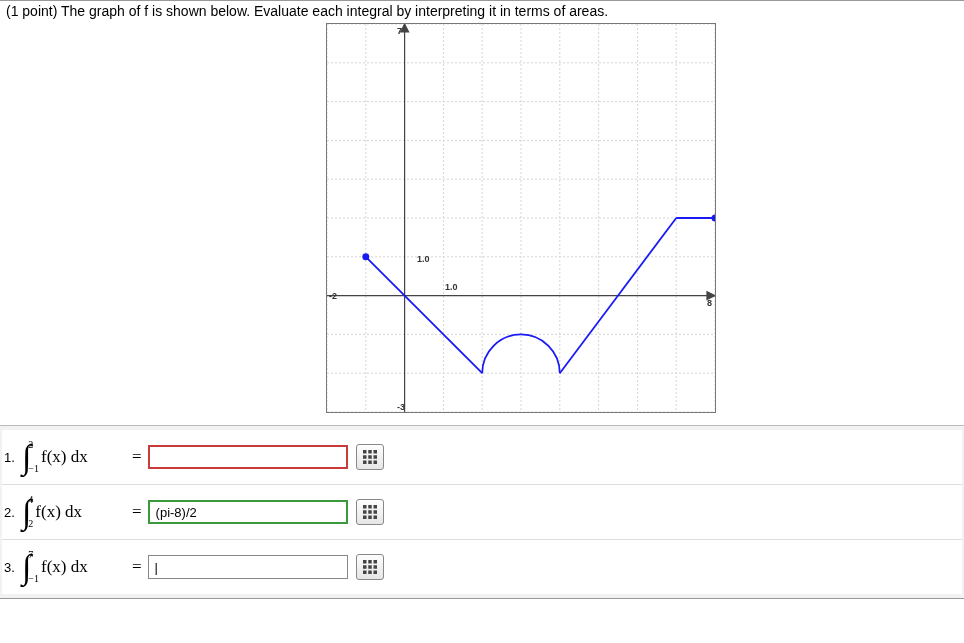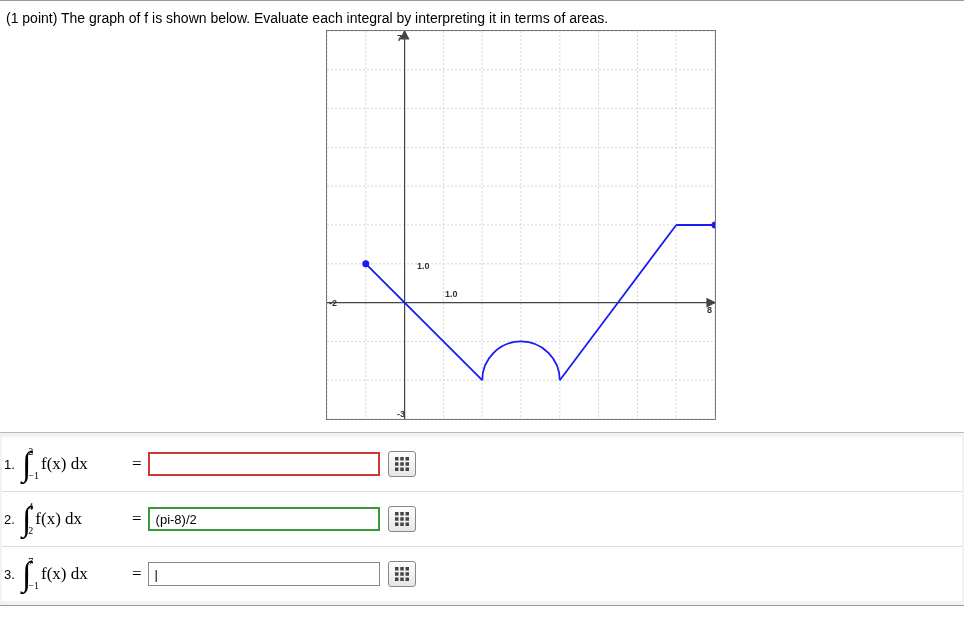--- a/index.html
+++ b/index.html
@@ -11,21 +11,21 @@
     color: #000;
   }
   .container {
     border: 1px solid #999;
     border-left: none;
     border-right: none;
     width: 964px;
     box-sizing: border-box;
   }
   .top-section {
-    padding: 9px 8px 4px 6px;
+    padding: 2px 8px 4px 6px;
   }
   .prompt {
     margin-bottom: 4px;
   }
   .graph-wrap {
     text-align: center;
     padding: 0 0 6px 0;
   }
   .graph-box {
     display: inline-block;
@@ -75,21 +75,21 @@
   }
   .int-body {
     font-size: 17px;
   }
   .eq {
     font-family: "Times New Roman", serif;
     font-size: 17px;
     margin: 0 6px;
   }
   .ans-input {
-    width: 232px;
+    width: 200px;
     height: 24px;
     padding: 2px 6px;
     font-size: 13px;
     border: 1px solid #888;
     box-sizing: border-box;
     background: #fff;
   }
   .ans-input.red { border: 2px solid #c93a3a; }
   .ans-input.green { border: 2px solid #3a9a3a; }
   .keypad-btn {

